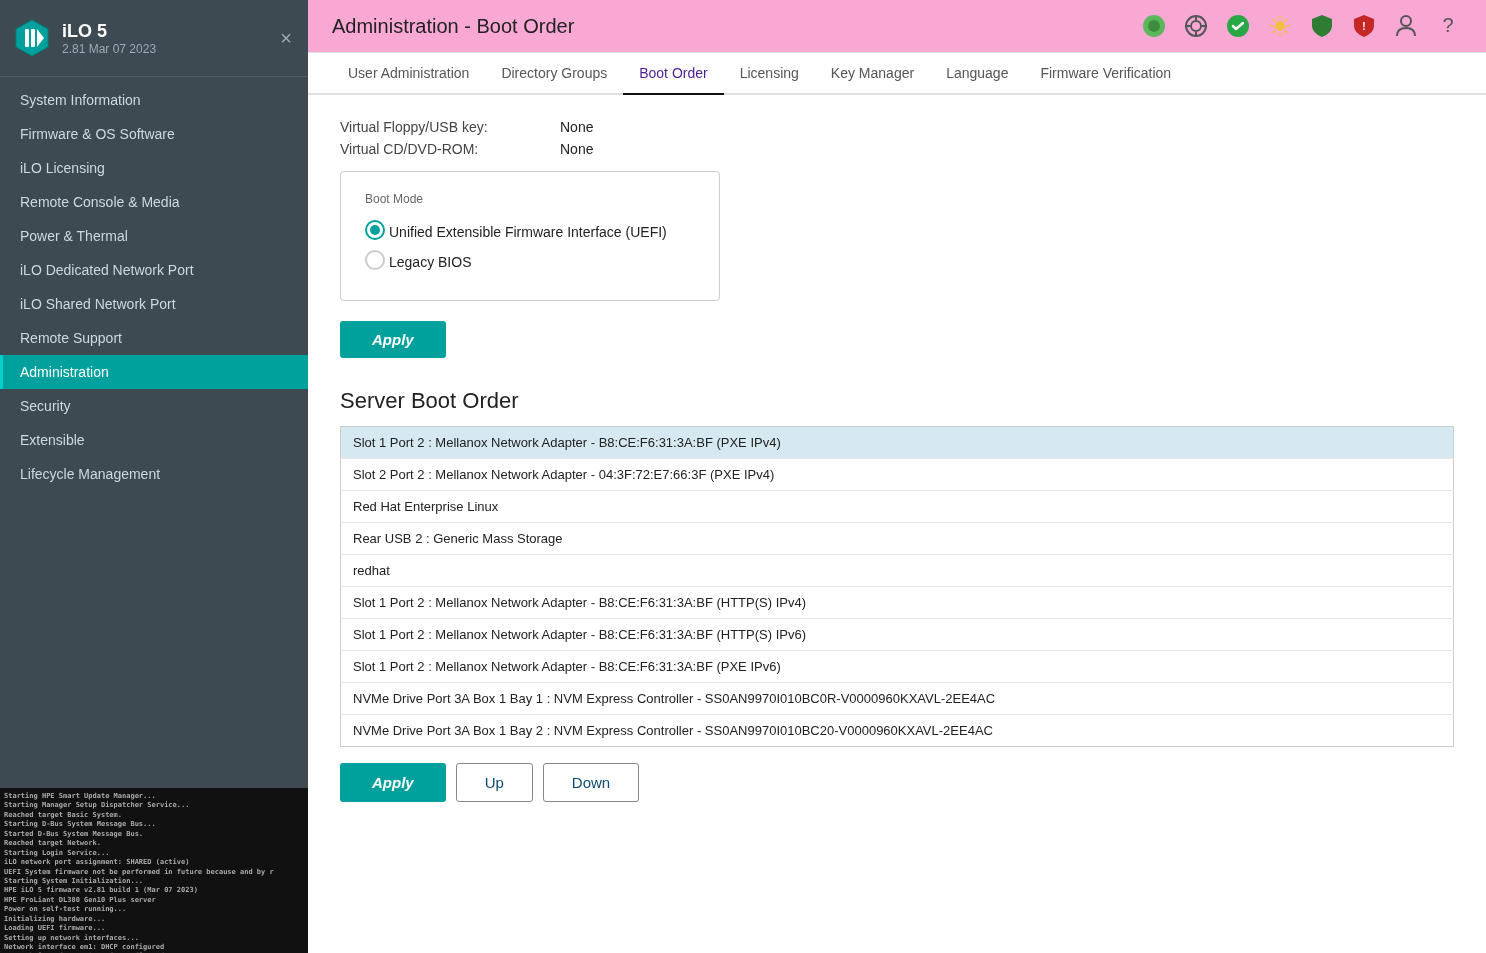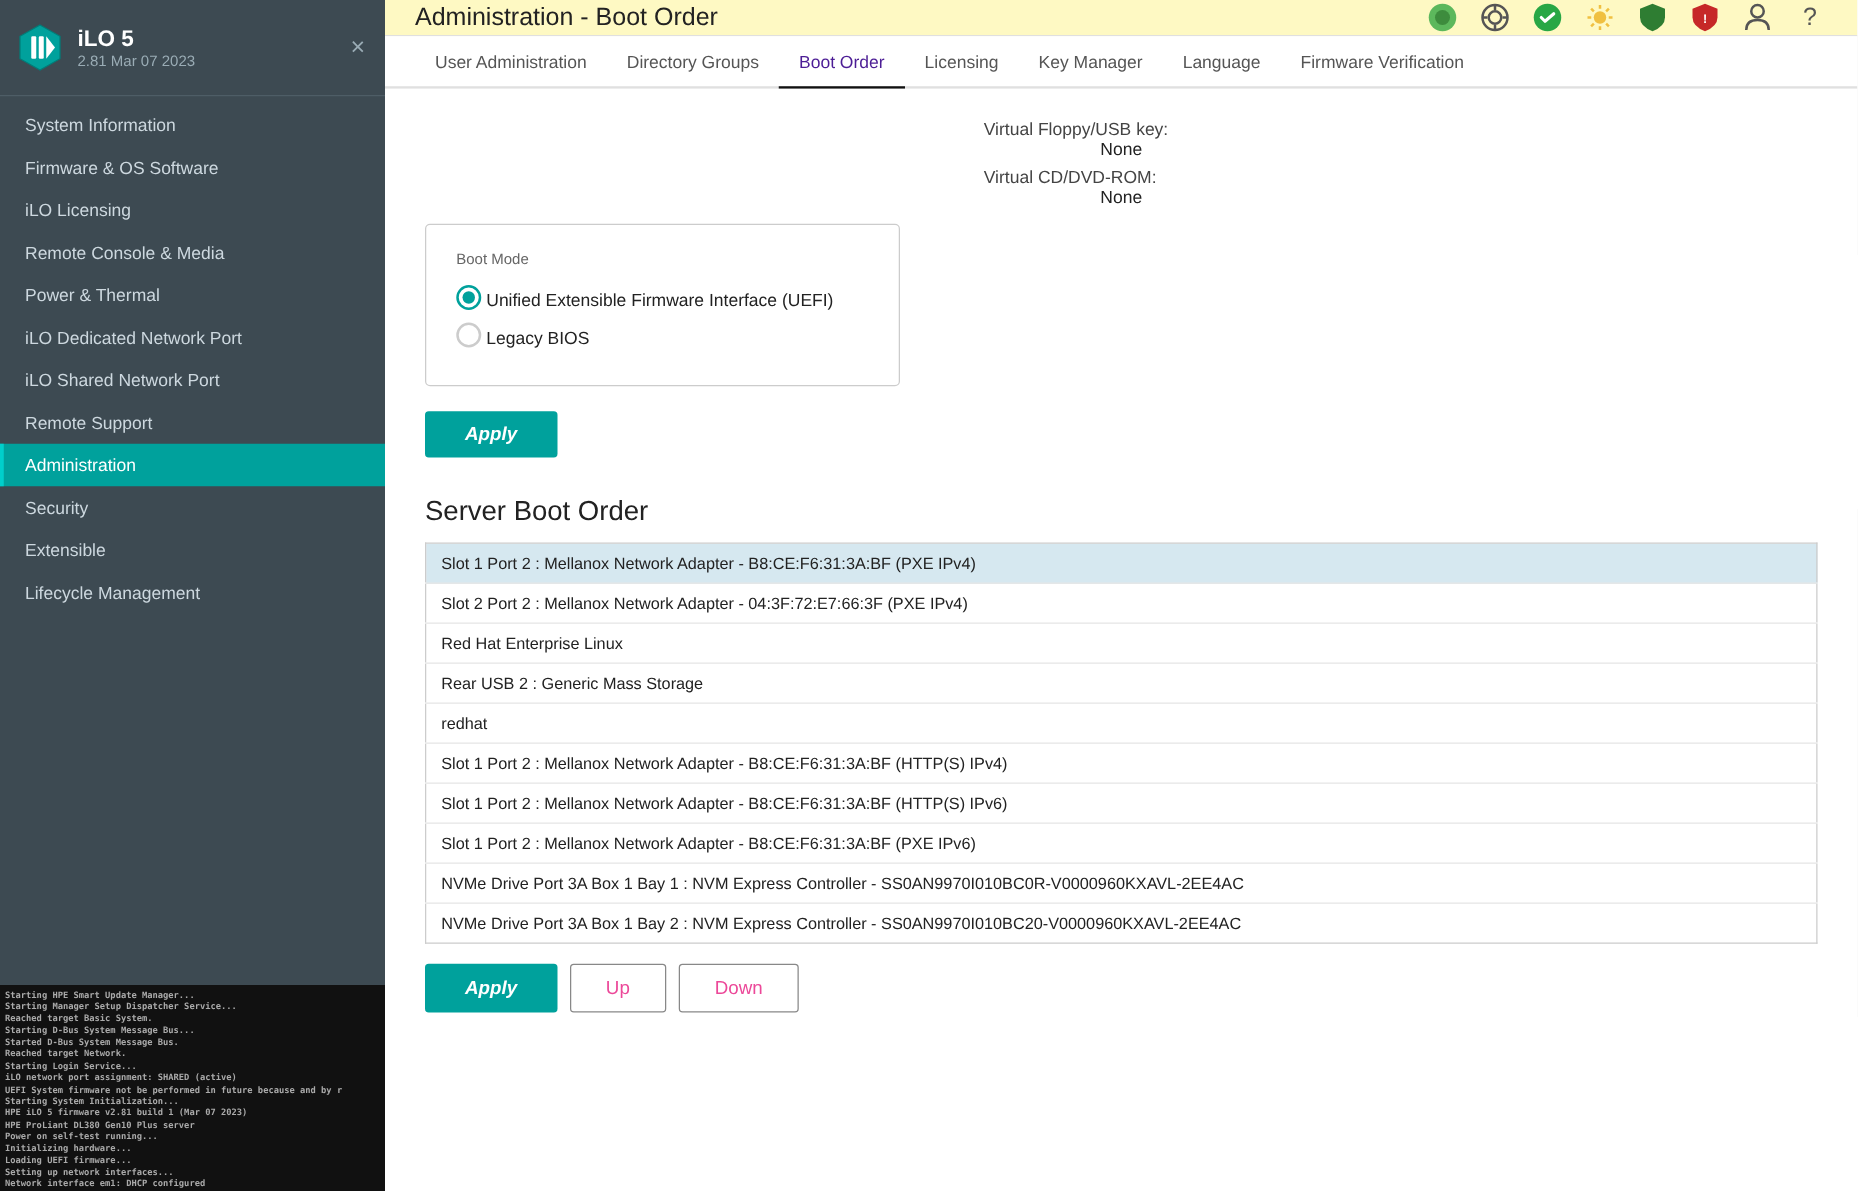--- a/index.html
+++ b/index.html
@@ -78,23 +78,23 @@
       flex-direction: column;
       background: #fff;
       overflow: hidden;
     }
 
     
     #topbar {
       display: flex;
       align-items: center;
       justify-content: space-between;
-      padding: 0 24px;
+      padding: 12px 24px;
       border-bottom: 1px solid #e0e0e0;
-      background: #fef9c3;
+      background: #f9a8d4;
     }
     #page-title { font-size: 20px; font-weight: 400; color: #222; }
     #topbar-icons { display: flex; align-items: center; gap: 14px; }
     .topbar-icon { width: 28px; height: 28px; display: flex; align-items: center; justify-content: center; cursor: pointer; }
 
     
     #tabs {
       display: flex;
       border-bottom: 2px solid #e0e0e0;
       padding: 0 24px;
@@ -113,21 +113,21 @@
 
     
     #content {
       flex: 1;
       overflow-y: auto;
       padding: 24px 32px;
       background: #fff;
     }
 
     
-    .info-row { display: flex; margin-bottom: 6px; align-items: center; flex-direction: column; }
+    .info-row { display: flex; margin-bottom: 6px; align-items: center; }
     .info-label { color: #444; min-width: 220px; }
     .info-value { color: #222; }
 
     
     .boot-mode-box {
       border: 1px solid #ccc;
       border-radius: 4px;
       padding: 20px 24px;
       margin-top: 8px;
       margin-bottom: 20px;
@@ -154,21 +154,21 @@
       border: none;
       border-radius: 3px;
       padding: 10px 32px;
       font-size: 15px;
       font-weight: 600;
       cursor: pointer;
       font-style: italic;
     }
     .btn-secondary {
       background: #fff;
-      color: #ec4899;
+      color: #0c4a6e;
       border: 1px solid #888;
       border-radius: 3px;
       padding: 10px 28px;
       font-size: 15px;
       cursor: pointer;
     }
 
     
     .section-title { font-size: 22px; font-weight: 300; color: #222; margin: 30px 0 12px 0; }
 

